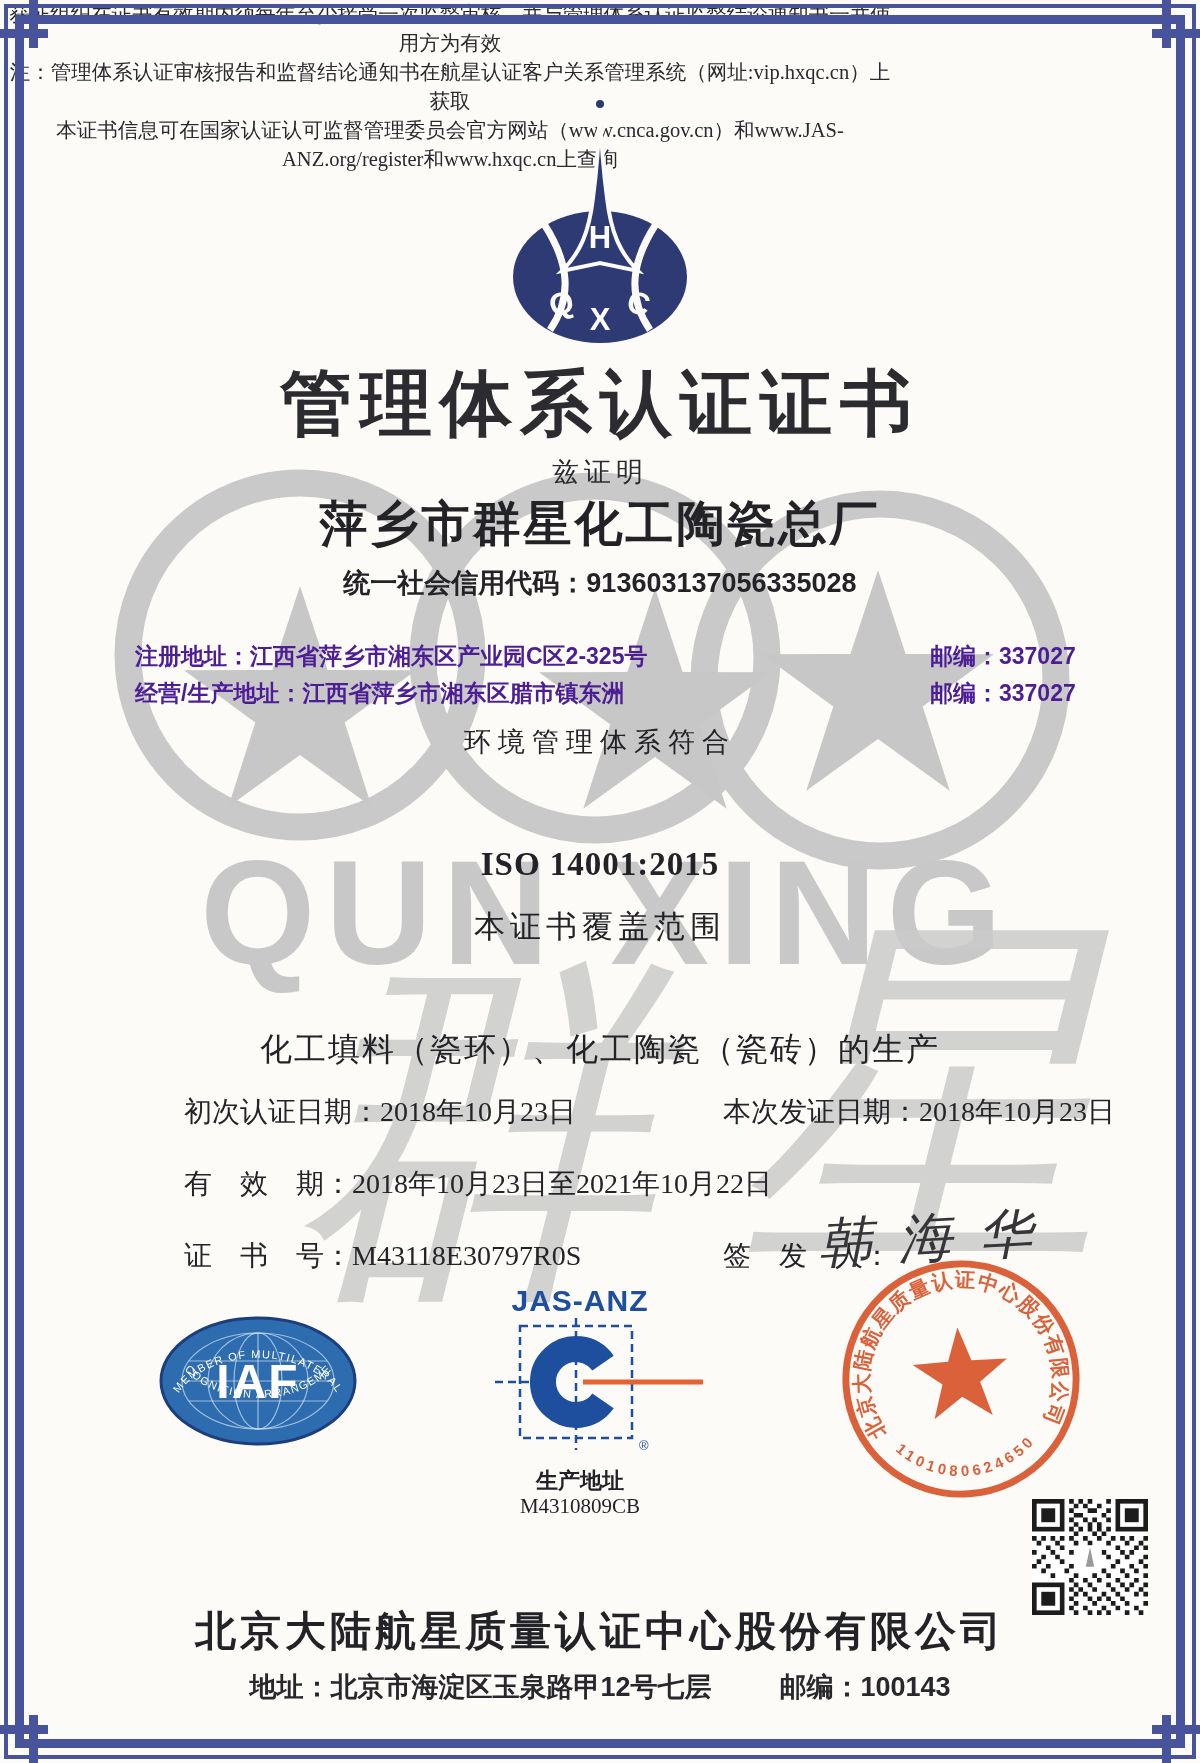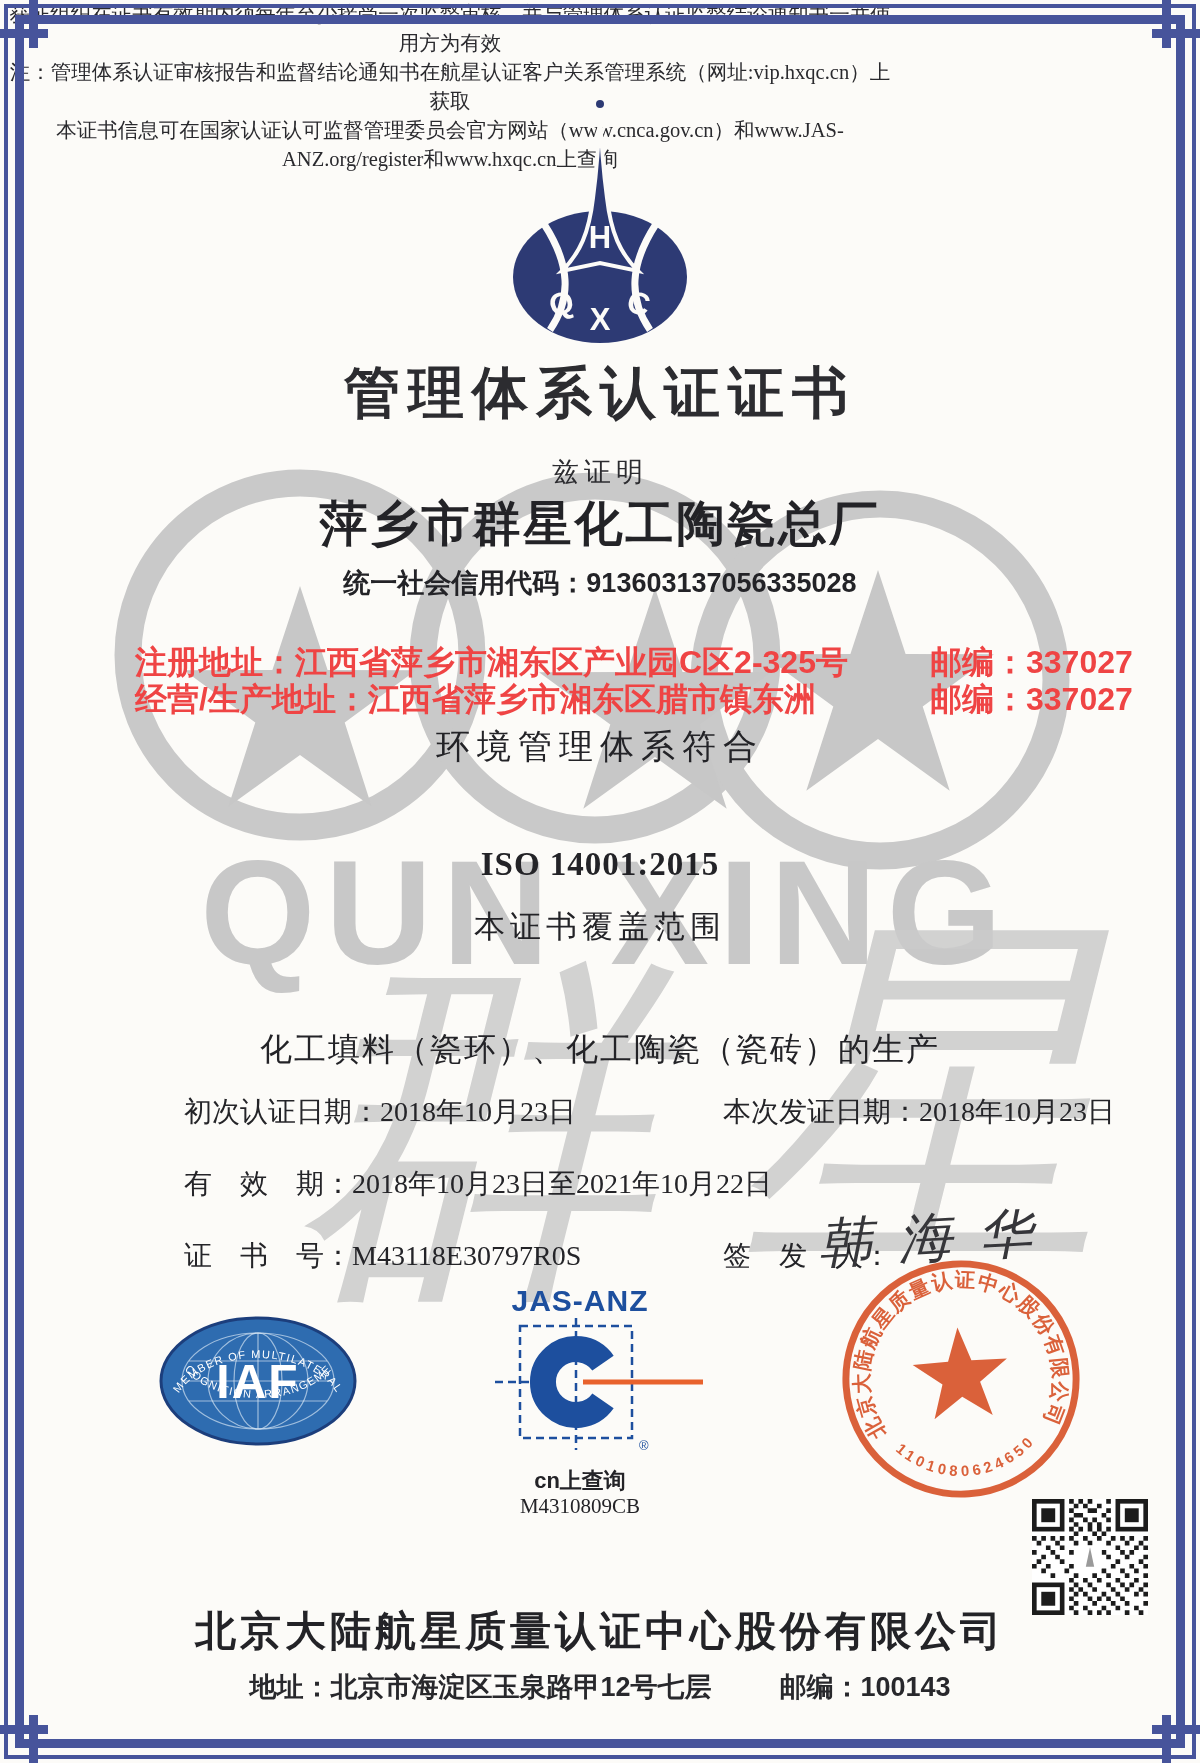--- a/index.html
+++ b/index.html
@@ -15,26 +15,26 @@
   
   .wm{position:absolute;color:#c9c9c9;pointer-events:none;}
   .wm-latin{left:0;top:828px;width:1012px;text-align:right;font-size:148px;font-weight:700;
             letter-spacing:10px;color:#c8c8c8;font-family:"Liberation Sans","DejaVu Sans",sans-serif;}
   .wm-cjk{font-family:"DejaVu Serif","Liberation Serif",serif;font-size:370px;line-height:1;
           color:#cbcbcb;opacity:.85;font-style:italic;}
   
   .ctr{left:0;width:1200px;text-align:center;}
   .hei{font-family:"Liberation Sans","DejaVu Sans",sans-serif;}
   .song{font-family:"Liberation Serif","DejaVu Serif",serif;}
-  .title{top:356px;font-size:56px;font-weight:900;letter-spacing:8px;color:#2c2c30;}
+  .title{top:356px;font-size:72px;font-weight:900;letter-spacing:8px;color:#2c2c30;}
   .certify{top:454px;font-size:27px;letter-spacing:5px;color:#2c2c30;}
   .company{top:492px;font-size:48px;font-weight:900;letter-spacing:3px;color:#232327;}
   .creditline{top:565px;font-size:27px;font-weight:700;color:#232327;}
-  .addr-row{font-size:32px;font-weight:700;color:#ef4444;text-align:center;}
-  .sys{top:724px;font-size:34px;letter-spacing:7px;color:#232327;}
+  .addr-row{font-size:23px;font-weight:700;color:#4c1d95;text-align:center;}
+  .sys{top:724px;font-size:27px;letter-spacing:7px;color:#232327;}
   .iso{top:846px;font-size:33px;font-weight:700;letter-spacing:1px;color:#232327;}
   .scopehead{top:906px;font-size:31px;letter-spacing:5px;color:#232327;}
   .scope{top:1028px;font-size:32px;letter-spacing:2px;color:#232327;}
   .drow{font-size:28px;color:#242428;margin-left:47px;}
   .signature{left:818px;top:1202px;font-size:54px;letter-spacing:26px;color:#36363a;
              font-family:"DejaVu Serif","Liberation Serif",serif;font-style:italic;
              transform:rotate(-3deg);}
   .jaslogo-title{left:500px;top:1284px;width:160px;text-align:center;font-size:30px;font-weight:800;
                  letter-spacing:1px;color:#1d4f9e;}
   .jascap1{left:480px;top:1466px;width:200px;text-align:center;font-size:22px;font-weight:600;color:#232327;}
@@ -154,21 +154,21 @@
 
   <div class="abs hei jaslogo-title">JAS-ANZ</div>
   <svg class="abs" style="left:495px;top:1318px;width:215px;height:145px" viewBox="0 0 215 145">
     <rect x="25" y="8" width="112" height="112" fill="none" stroke="#1d4f9e" stroke-width="2.5" stroke-dasharray="8 5"></rect>
     <line x1="81" y1="0" x2="81" y2="132" stroke="#1d4f9e" stroke-width="2.5" stroke-dasharray="8 5"></line>
     <line x1="0" y1="64" x2="54" y2="64" stroke="#1d4f9e" stroke-width="2.5" stroke-dasharray="8 5"></line>
     <path d="M108 45.1 A33 33 0 1 0 108 82.9" fill="none" stroke="#1d4f9e" stroke-width="26"></path>
     <line x1="88" y1="64" x2="208" y2="64" stroke="#e8622d" stroke-width="5"></line>
     <text x="144" y="132" font-size="13" fill="#1d4f9e" font-family="Liberation Sans, DejaVu Sans, sans-serif">®</text>
   </svg>
-  <div class="abs hei jascap1">cn上查询</div>
+  <div class="abs hei jascap1">生产地址</div>
   <div class="abs jascap2">M4310809CB</div>
 
   <svg class="abs" style="left:834px;top:1252px;width:254px;height:254px;transform:rotate(-4deg)" viewBox="0 0 256 256">
     <defs>
       <path id="sealTop" d="M47.5 174.5 A93 93 0 1 1 208.5 174.5"></path>
       <path id="sealBot" d="M41.5 174 A98 98 0 0 0 214.5 174"></path>
     </defs>
     <g opacity="0.93">
       <circle cx="128" cy="128" r="116" fill="none" stroke="#d8552c" stroke-width="7"></circle>
       <polygon fill="#d8552c" points="128,76 139.8,109.8 175.6,110.5 147,132.2 157.4,166.5 128,146 98.6,166.5 109,132.2 80.4,110.5 116.2,109.8"></polygon>

